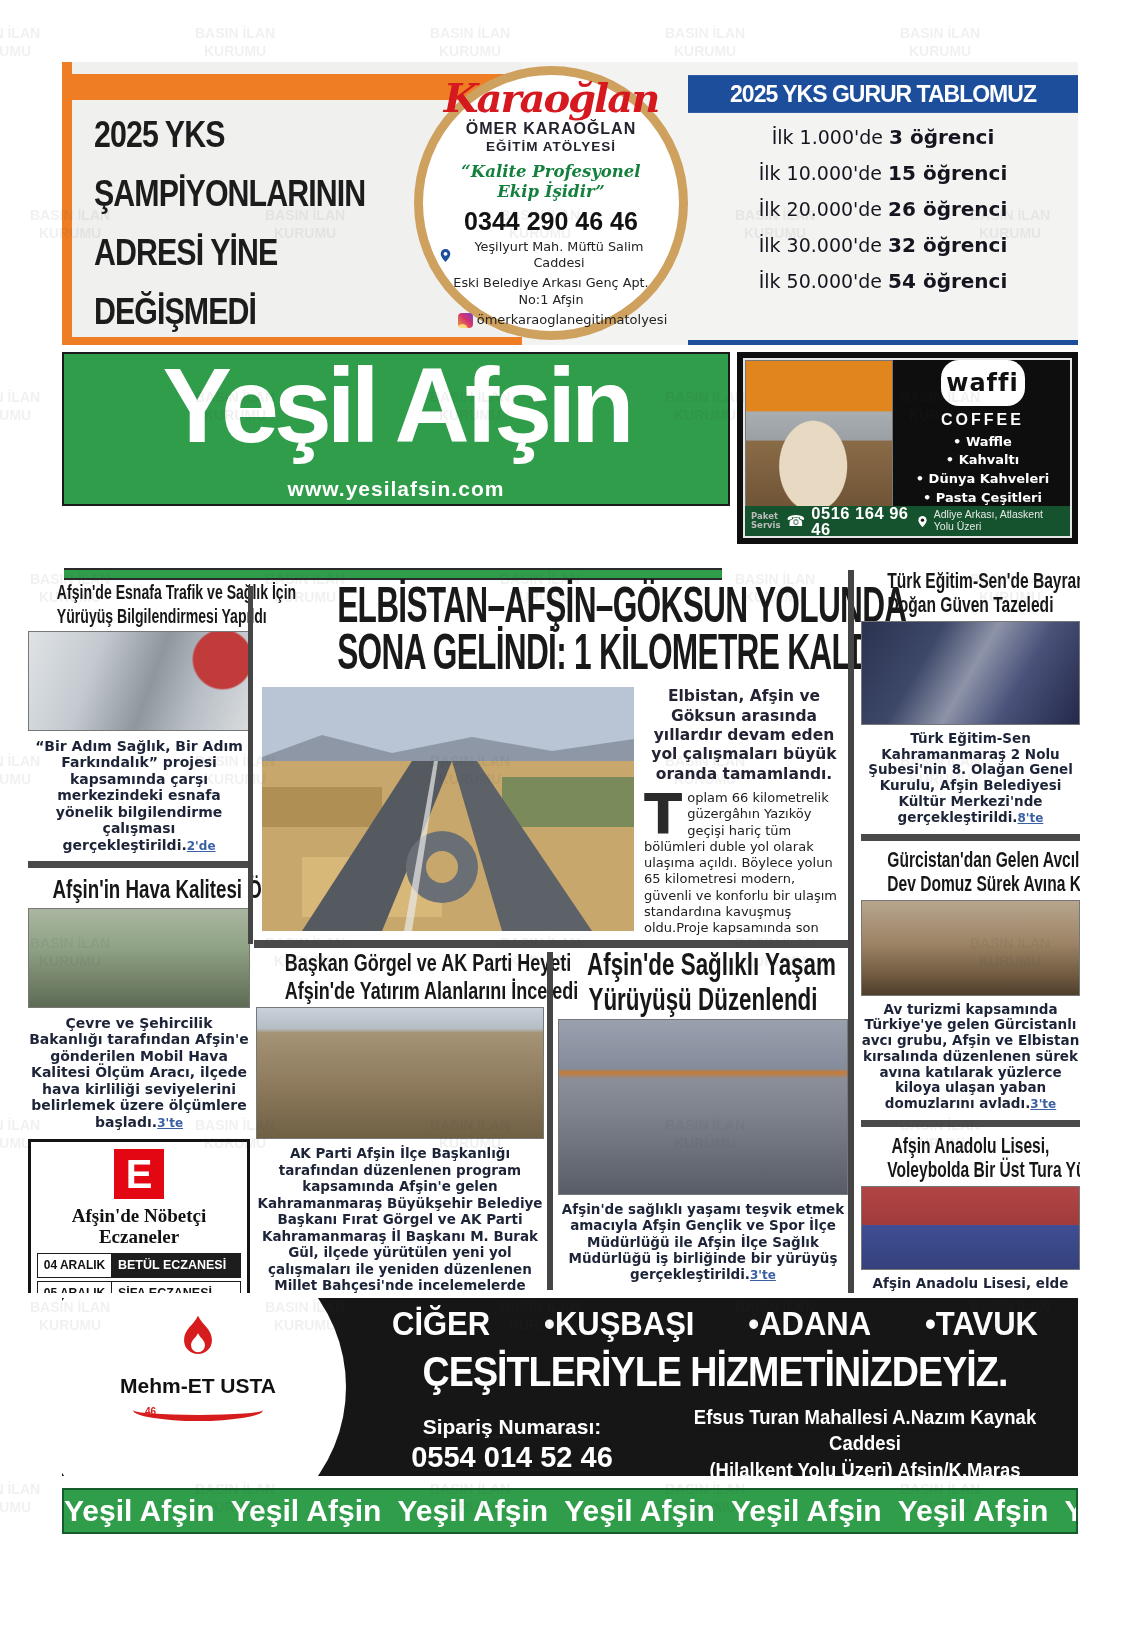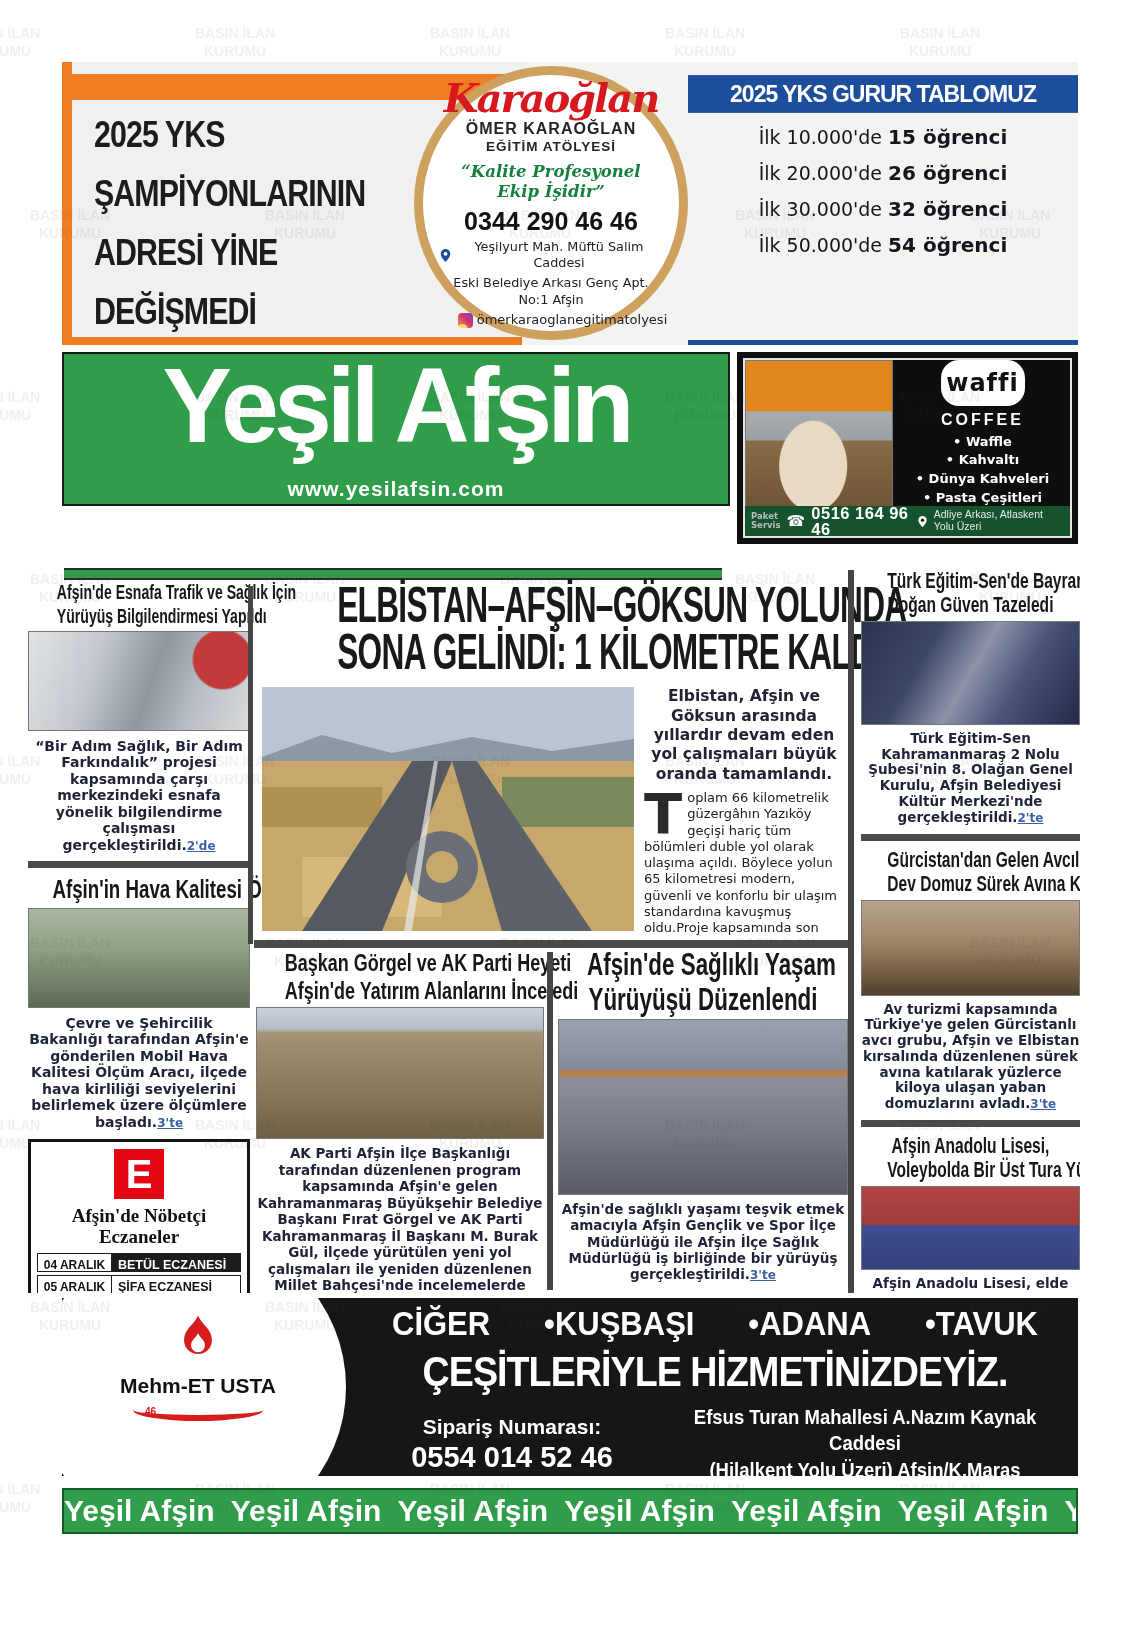--- a/index.html
+++ b/index.html
@@ -106,21 +106,21 @@
   .ph-hava { background:linear-gradient(180deg,#aab6a0 0%,#8fa284 40%,#76856b 70%,#5d6b55 100%); }
   .lc-body { font-size:14px; line-height:1.18; margin-top:7px; }
 
   
   #pharmacy { margin-top:9px; border:3px solid #141414; background:#fff; padding:7px 6px 8px; }
   #ecz-logo { width:50px; height:50px; background:#e30613; margin:0 auto;
               display:flex; align-items:center; justify-content:center;
               font:700 40px/1 "Liberation Sans",sans-serif; color:#fff; }
   #ecz-title { font:700 19px/1.1 "Liberation Serif","DejaVu Serif",serif; text-align:center;
                color:#111; margin:7px 0 5px; }
-  .ecz-row { display:flex; height:19px; margin-top:3px; border:1px solid #1c1c1c; }
+  .ecz-row { display:flex; height:25px; margin-top:3px; border:1px solid #1c1c1c; }
   .ecz-date { width:74px; background:#fff; color:#111; font:700 12px/23px "Liberation Sans",sans-serif;
               text-align:center; border-right:1px solid #1c1c1c; }
   .ecz-name { flex:1; font:700 12.5px/23px "Liberation Sans",sans-serif; padding-left:6px; color:#111; background:#fff; }
   .ecz-row.dark .ecz-name { background:#1d1d1d; color:#fff; }
 
   
   #center-col { position:absolute; left:226px; top:0; width:594px; }
   #center-vrule { position:absolute; left:220px; top:30px; width:5px; height:358px; background:#454545; }
   #main-headline { margin-top:26px; text-align:center; }
   .main-hl-line { font:700 44px/1.06 "Liberation Sans",sans-serif; color:#191919;
@@ -219,20 +219,21 @@
       <div class="ta-addr">
         <span>Eski Belediye Arkası Genç Apt. No:1 Afşin</span>
       </div>
       <div id="ta-insta">
         <span class="ig-icon"></span>
         <span>ömerkaraoglanegitimatolyesi</span>
       </div>
     </div>
     <div id="ta-right">
       <div id="ta-right-header">2025 YKS GURUR TABLOMUZ</div>
+      <div class="gurur-row"><span>İlk 1.000'de </span><b>3 öğrenci</b></div>
       <div class="gurur-row"><span>İlk 10.000'de </span><b>15 öğrenci</b></div>
       <div class="gurur-row"><span>İlk 20.000'de </span><b>26 öğrenci</b></div>
       <div class="gurur-row"><span>İlk 30.000'de </span><b>32 öğrenci</b></div>
       <div class="gurur-row"><span>İlk 50.000'de </span><b>54 öğrenci</b></div>
     </div>
   </div>
 
   <div id="masthead" class="abs">
     <div id="mast-title">Yeşil Afşin</div>
     <div id="mast-site">www.yesilafsin.com</div>
@@ -345,21 +346,21 @@
         </div>
       </div>
     </div>
 
     <div id="right-col">
       <div>
         <div class="art-title">
           <div class="rc-title"><span>Türk Eğitim-Sen'de Bayram</span><br><span>Doğan Güven Tazeledi</span></div>
         </div>
         <div id="rc1-photo" class="rc-photo ph ph-egitimsen"></div>
-        <p class="art-body rc-body"><span>Türk Eğitim-Sen Kahramanmaraş 2 Nolu Şubesi'nin 8. Olağan Genel Kurulu, Afşin Belediyesi Kültür Merkezi'nde gerçekleştirildi.</span><span class="ref">2'te</span></p>
+        <p class="art-body rc-body"><span>Türk Eğitim-Sen Kahramanmaraş 2 Nolu Şubesi'nin 8. Olağan Genel Kurulu, Afşin Belediyesi Kültür Merkezi'nde gerçekleştirildi.</span><span class="ref">8'te</span></p>
       </div>
       <div class="hbar"></div>
       <div>
         <div class="art-title">
           <div class="rc-title"><span>Gürcistan'dan Gelen Avcılar,</span><br><span>Dev Domuz Sürek Avına Katıldı</span></div>
         </div>
         <div id="rc2-photo" class="rc-photo ph ph-avcilar"></div>
         <p class="art-body rc-body"><span>Av turizmi kapsamında Türkiye'ye gelen Gürcistanlı avcı grubu, Afşin ve Elbistan kırsalında düzenlenen sürek avına katılarak yüzlerce kiloya ulaşan yaban domuzlarını avladı.</span><span class="ref">3'te</span></p>
       </div>
       <div class="hbar"></div>

